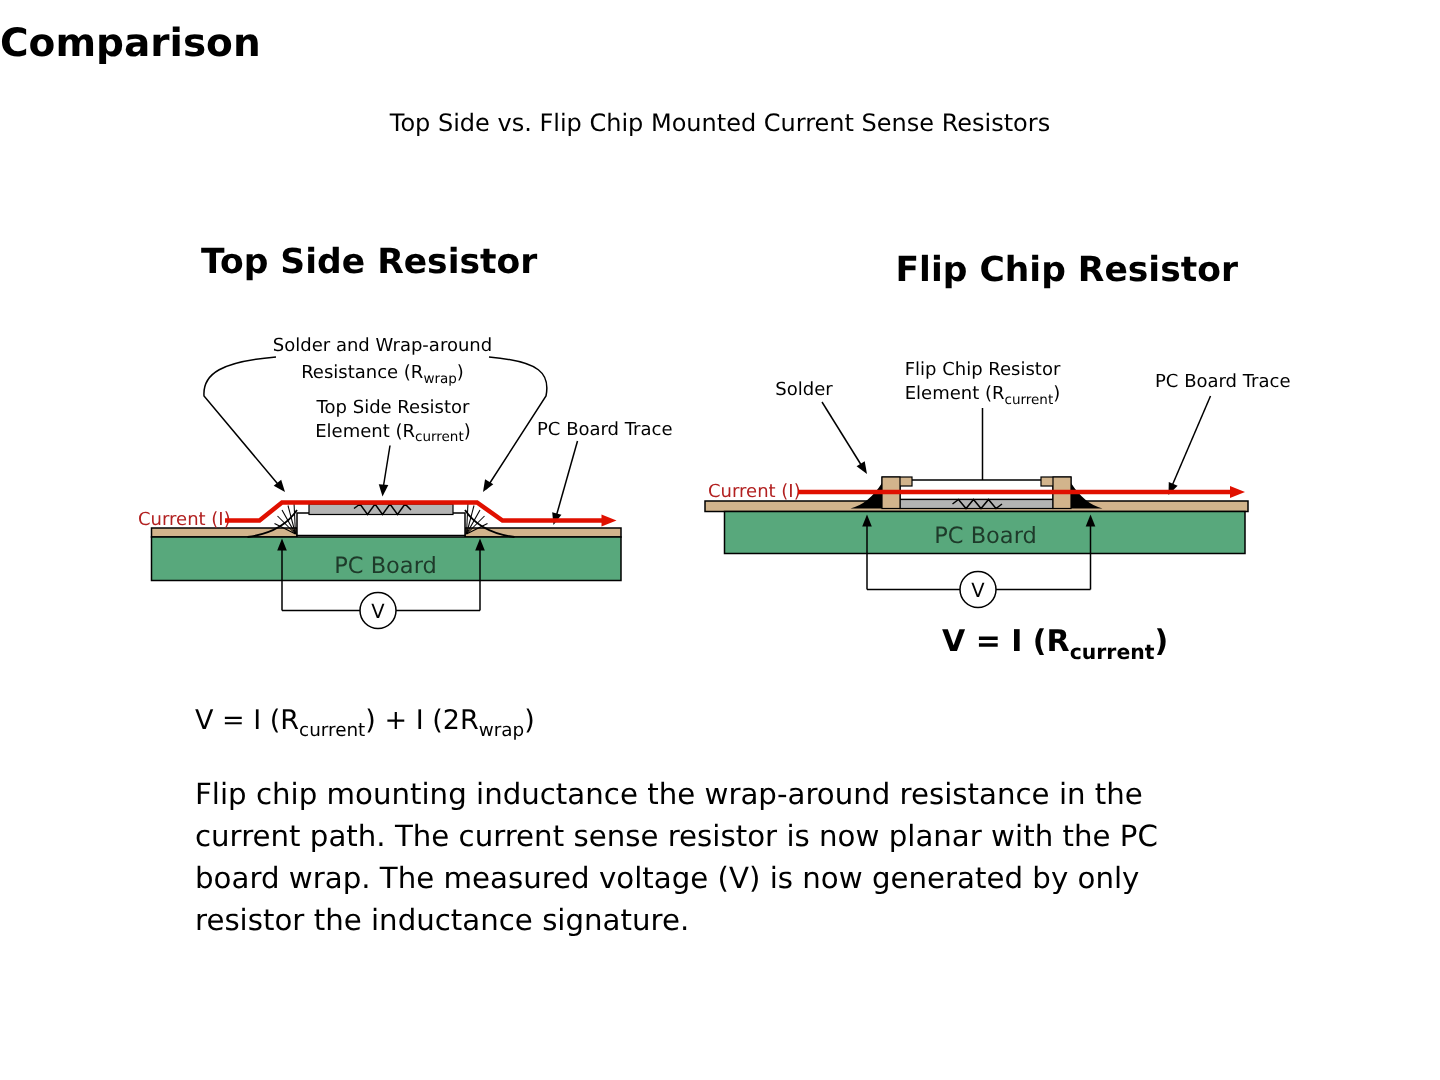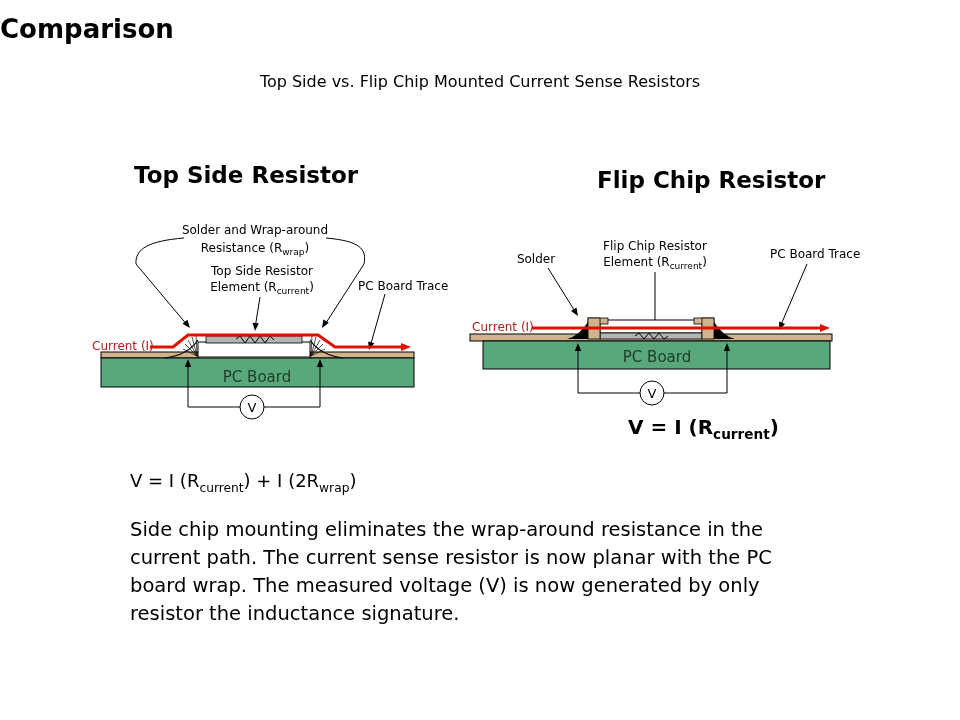--- a/index.html
+++ b/index.html
@@ -132,19 +132,19 @@
     <polygon points="0,0 -8,-3.2 -8,3.2" transform="translate(262,107) rotate(-90)" fill="#000"></polygon>
     <line x1="113" y1="157" x2="262" y2="157" stroke="#000" stroke-width="1"></line>
     <circle cx="187" cy="157" r="12" fill="#fff" stroke="#000" stroke-width="1"></circle>
     <text class="meter-text" x="187" y="162" text-anchor="middle">V</text>
   </svg>
 
   <div class="formula formula-left"><span>V = I (R</span><sub>current</sub><span>) + I (2R</span><sub>wrap</sub><span>)</span></div>
   <div class="formula formula-right"><span>V = I (R</span><sub>current</sub><span>)</span></div>
 
   <div class="paragraph">
-    <div>Side chip mounting eliminates the wrap-around resistance in the</div>
+    <div>Flip chip mounting inductance the wrap-around resistance in the</div>
     <div>current path. The current sense resistor is now planar with the PC</div>
     <div>board wrap. The measured voltage (V) is now generated by only</div>
     <div>resistor the inductance signature.</div>
   </div>
 
 </div>
 
 </body></html>

